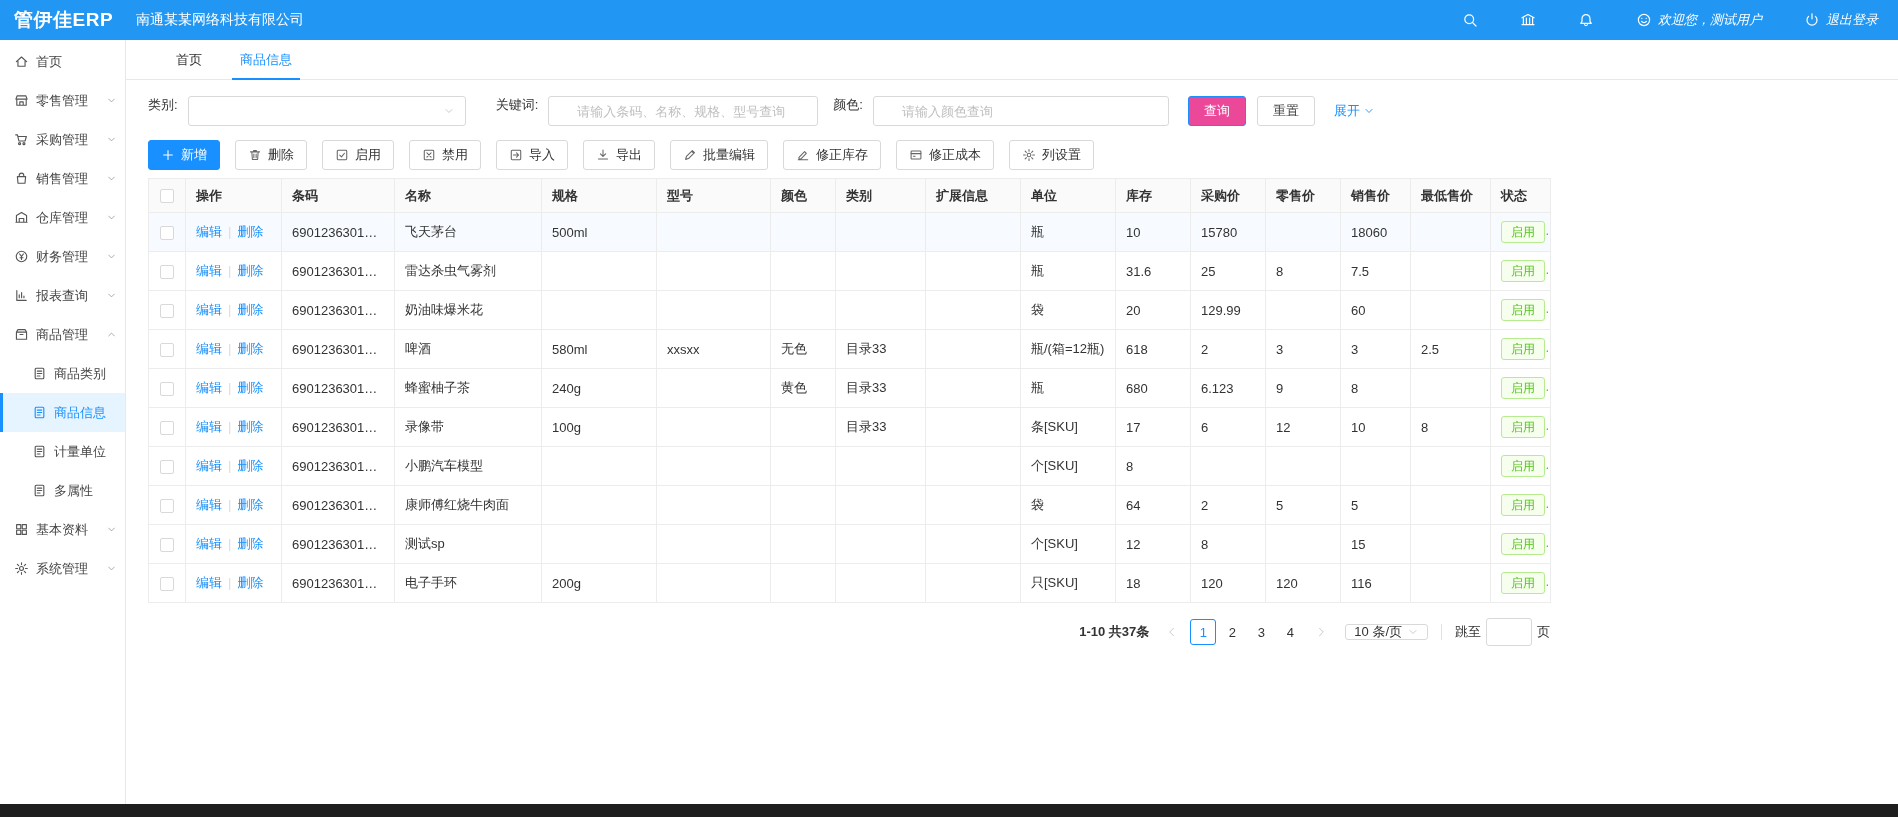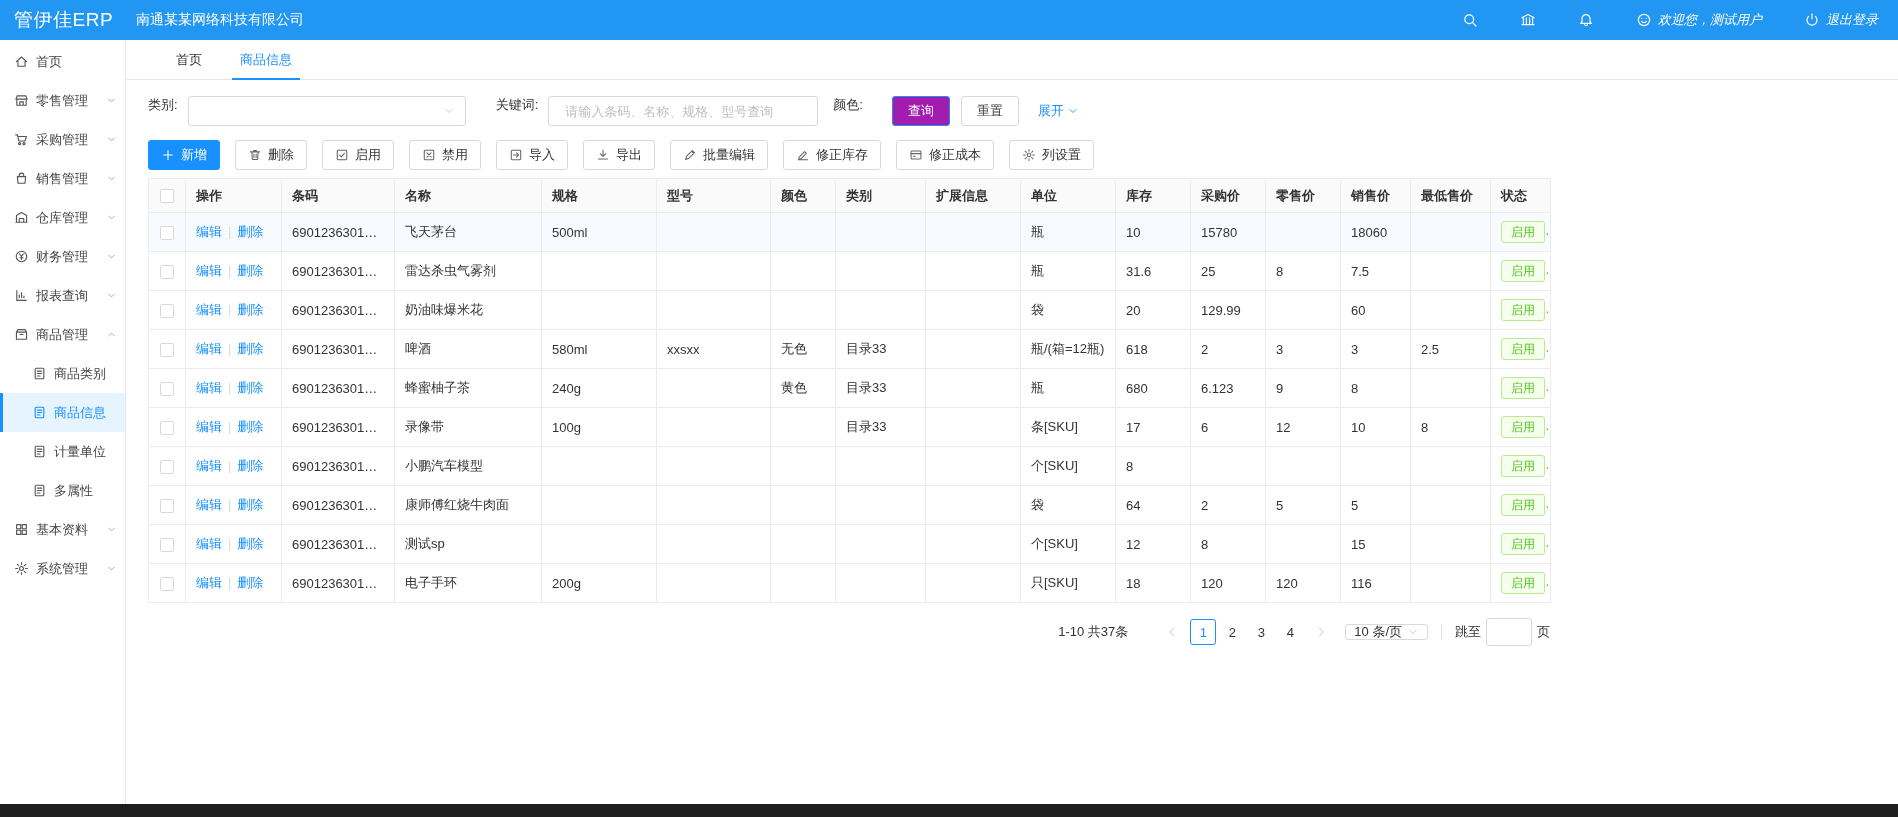--- a/index.html
+++ b/index.html
@@ -2,21 +2,21 @@
 <html><head>
 <meta charset="utf-8">
 <style>
   *{box-sizing:border-box;}
   html,body{margin:0;padding:0;}
   body{width:1898px;height:817px;overflow:hidden;position:relative;background:#fff;
        font-family:"Liberation Sans","DejaVu Sans",sans-serif;font-size:13px;color:#333;}
 
   
   .topbar{height:40px;background:#2196f3;display:flex;align-items:center;color:#fff;}
-  .logo{width:126px;padding-left:14px;font-size:19px;font-weight:normal;letter-spacing:.5px;flex:none;}
+  .logo{width:126px;padding-left:14px;font-size:19px;font-weight:bold;letter-spacing:.5px;flex:none;}
   .company{font-size:14px;margin-left:10px;}
   .topbar-right{margin-left:auto;display:flex;align-items:center;gap:42px;padding-right:20px;font-style:italic;}
   .tb-item{display:flex;align-items:center;gap:6px;cursor:pointer;}
   .tb-icon{width:16px;height:16px;display:inline-flex;flex:none;}
   .tb-icon svg{display:block;}
 
   
   .layout{display:flex;height:777px;}
   .sidebar{width:126px;flex:none;border-right:1px solid #e8e8e8;background:#fff;padding-top:2px;}
   .side-item{height:39px;display:flex;align-items:center;padding:0 8px 0 14px;cursor:pointer;color:#444;position:relative;}
@@ -39,26 +39,26 @@
 
   
   .filter-row{display:flex;}
   .f-label{margin-right:10px;white-space:nowrap;}
   .ml30{margin-left:30px;} .ml15{margin-left:15px;}
   .f-select{width:278px;height:30px;border:1px solid #d9d9d9;border-radius:3px;background:#fff;
             display:flex;align-items:center;padding:0 10px;cursor:pointer;}
   .sel-text{flex:1;color:#bfbfbf;}
   .sel-chev{width:12px;height:12px;color:#c0c4cc;display:inline-flex;flex:none;}
   input{font-family:inherit;font-size:13px;color:#333;}
-  .f-input{height:30px;border:1px solid #d9d9d9;border-radius:3px;padding:0 16px;outline:none;}
+  .f-input{height:30px;border:1px solid #d9d9d9;border-radius:3px;padding:0 28px;outline:none;}
   .f-input::placeholder{color:#bfbfbf;}
   .kw{width:270px;} .cl{width:296px;}
   .btn{height:30px;border:1px solid #d9d9d9;background:#fff;border-radius:3px;padding:0 15px;
        font-size:13px;color:#404040;cursor:pointer;font-family:inherit;outline:none;}
-  .btn.primary{background:#a21caf;border-color:#1890ff;color:#fff;}
+  .btn.primary{background:#ec4899;border-color:#1890ff;color:#fff;}
   .q-btn{margin-left:19px;} .r-btn{margin-left:11px;}
   .expand-link{color:#1890ff;margin-left:19px;display:flex;align-items:center;gap:3px;cursor:pointer;}
   .expand-link .sel-chev{color:#1890ff;}
 
   
   .toolbar{display:flex;align-items:flex-start;gap:15px;margin-top:14px;}
   .tbtn{height:30px;border:1px solid #d9d9d9;background:#fff;border-radius:3px;padding:0 12px;
         display:inline-flex;align-items:center;gap:6px;font-size:13px;color:#333;cursor:pointer;
         font-family:inherit;outline:none;white-space:nowrap;}
   .b-icon{width:14px;height:14px;color:#666;display:inline-flex;flex:none;}
@@ -74,21 +74,21 @@
   .chk{display:inline-block;width:14px;height:14px;border:1px solid #d9d9d9;border-radius:2px;background:#fff;
        vertical-align:middle;cursor:pointer;}
   .lnk{color:#1890ff;cursor:pointer;text-decoration:none;}
   .sep{color:#dcdcdc;margin:0 6px;}
   tr.first td{background:#f7fbff;}
   .badge{display:inline-block;padding:1px 9px;border:1px solid #b7eb8f;background:#f6ffed;color:#52c41a;
          border-radius:3px;font-size:12px;line-height:18px;}
 
   
   .pagination{width:1402px;display:flex;justify-content:flex-end;align-items:center;margin-top:15px;gap:5px;}
-  .pg-summary{margin-right:26px;}
+  .pg-summary{margin-right:5px;font-weight:bold;}
   .page-btn{min-width:26px;height:26px;display:inline-flex;align-items:center;justify-content:center;
             border-radius:3px;cursor:pointer;padding:0 4px;}
   .page-btn.current{border:1px solid #1890ff;color:#1890ff;background:#fff;}
   .pg-arrow{color:#c5c5c5;} .pg-arrow.next{color:#666;}
   #pages{display:inline-flex;gap:3px;}
   .size-select{height:16px;border:1px solid #d9d9d9;border-radius:3px;display:inline-flex;align-items:center;
                gap:5px;padding:0 8px;margin-left:6px;cursor:pointer;background:#fff;}
   .pg-divider{width:1px;height:16px;background:#e0e0e0;margin:0 8px;}
   .jump-input{width:46px;height:28px;border:1px solid #d9d9d9;border-radius:3px;outline:none;text-align:center;}
 
@@ -321,20 +321,21 @@
           <span class="sel-text"></span>
           <span class="sel-chev">
               <svg viewBox="0 0 16 16" width="100%" height="100%" fill="none" stroke="currentColor" stroke-width="1.2" stroke-linecap="round" stroke-linejoin="round">
                 <path d="M4 6l4 4 4-4"></path>
               </svg>
             </span>
         </div>
         <span class="f-label ml30">关键词:</span>
         <input class="f-input kw" placeholder="请输入条码、名称、规格、型号查询" style="">
         <span class="f-label ml15">颜色:</span>
+        <input class="f-input cl" placeholder="请输入颜色查询" style="">
         <button class="btn primary q-btn">查询</button>
         <button class="btn r-btn">重置</button>
         <span class="expand-link">
           <span>展开</span>
           <span class="sel-chev">
               <svg viewBox="0 0 16 16" width="100%" height="100%" fill="none" stroke="currentColor" stroke-width="1.2" stroke-linecap="round" stroke-linejoin="round">
                 <path d="M4 6l4 4 4-4"></path>
               </svg>
             </span>
         </span>

